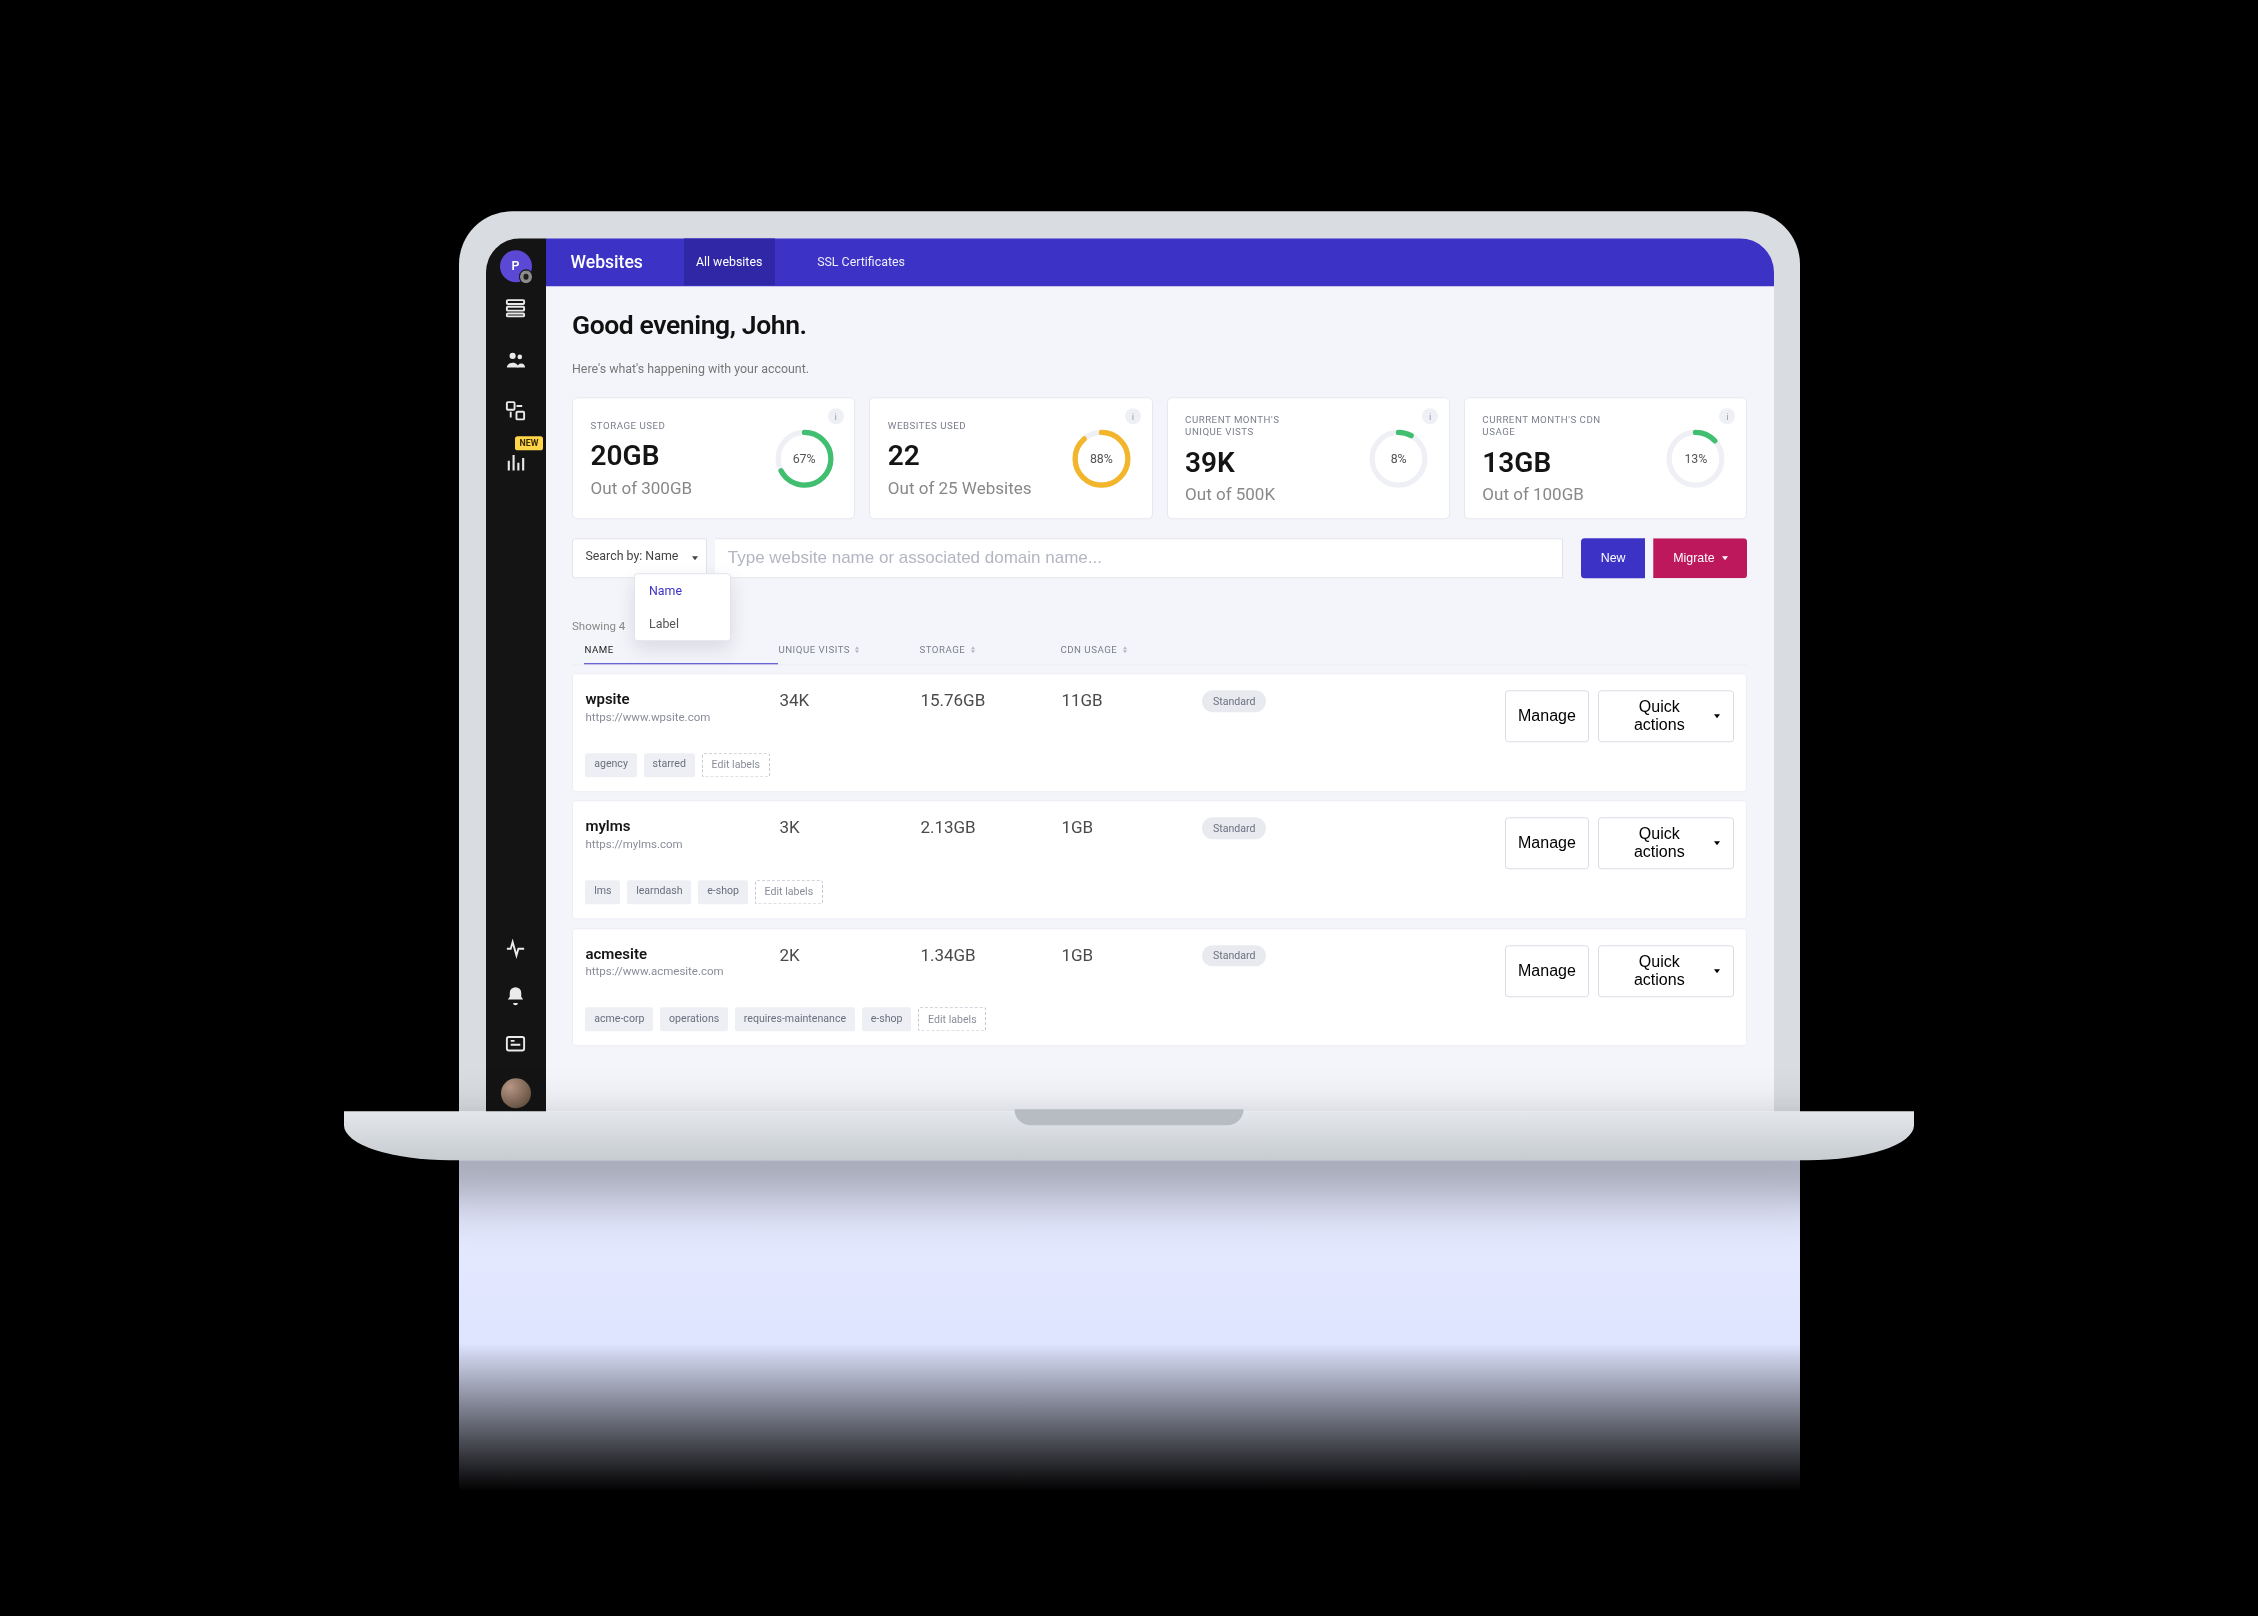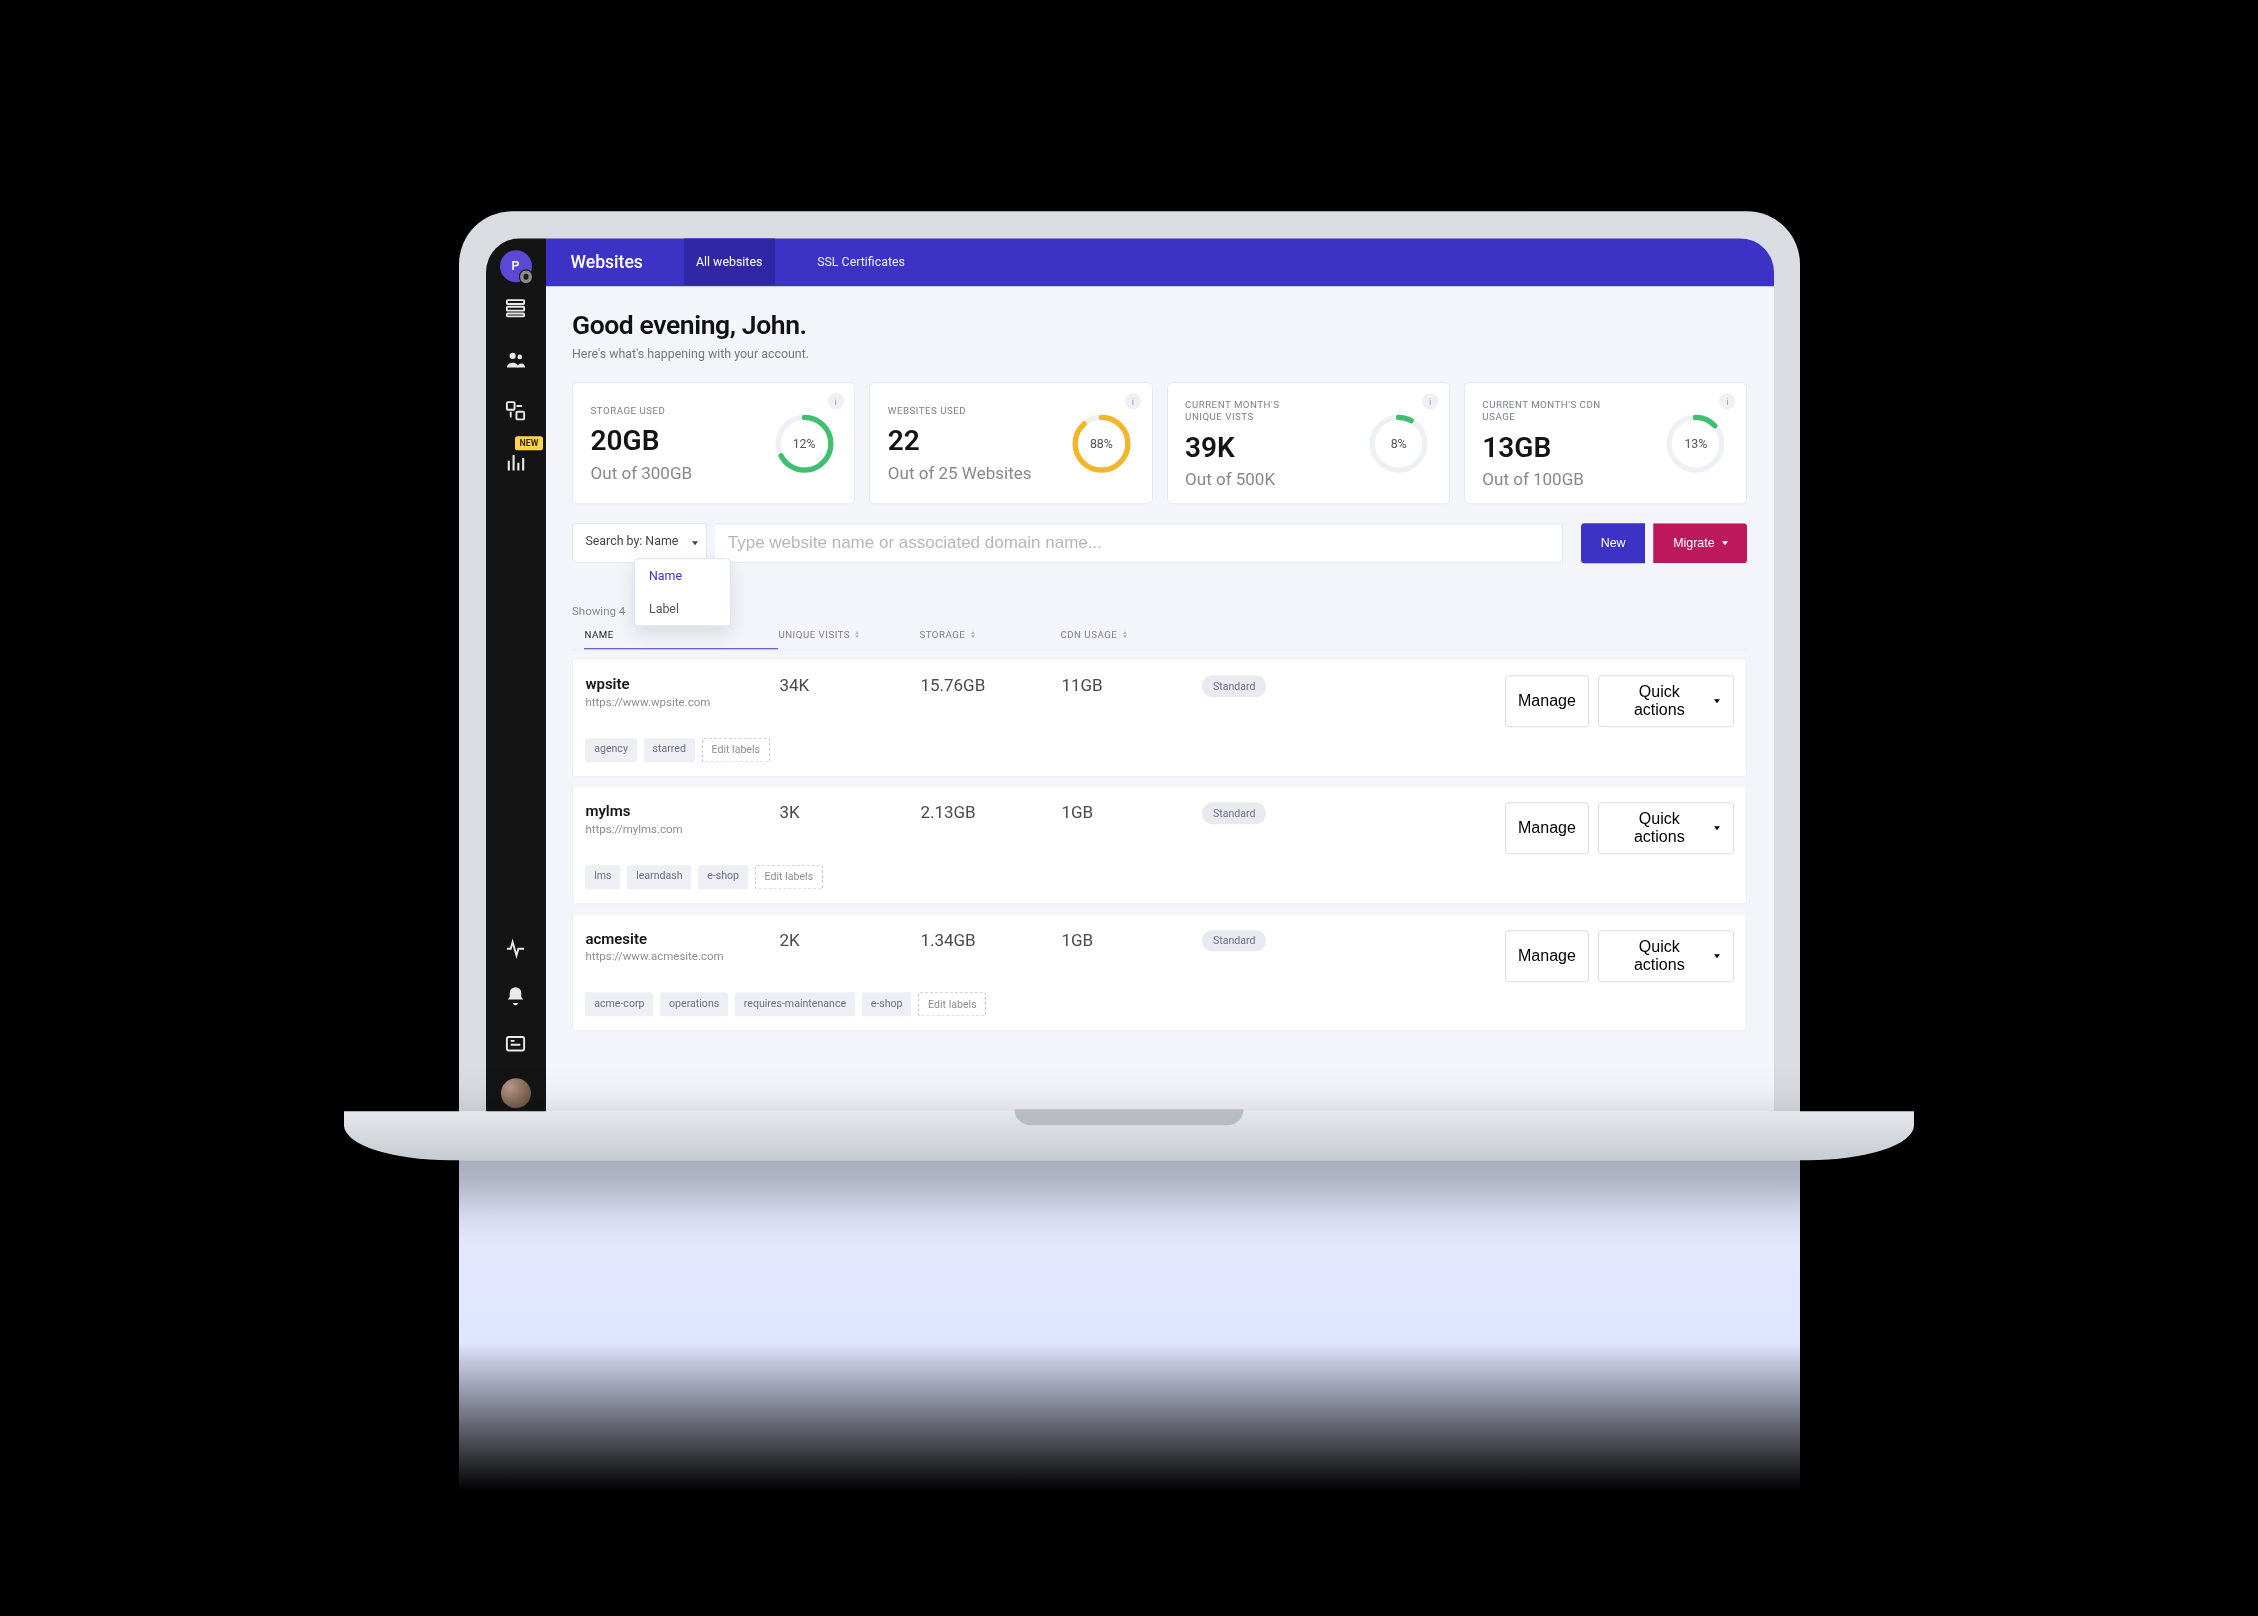--- a/index.html
+++ b/index.html
@@ -153,21 +153,21 @@
     cursor: pointer;
   }
   .topbar .tab.active { background: #2f27a6; opacity: 1; text-align: center; }
 
   .content {
     padding: 23px 26.5px 35px 26.5px;
     overflow: auto;
   }
 
   h1.greet { font-size: 26.5px; font-weight: 600; color: #111; letter-spacing:-0.4px;}
-  .subgreet { font-size: 12.4px; color: #777; margin-top: 6px; }
+  .subgreet { font-size: 12.4px; color: #777; margin-top: 21px; }
 
   .stats {
     display: grid;
     grid-template-columns: repeat(4, 1fr);
     gap: 14px;
     margin-top: 21px;
   }
   .card {
     background: #fff;
     border: 0.9px solid #e7e8ef;
@@ -425,21 +425,21 @@
       <div class="textcol">
         <div class="label">STORAGE USED</div>
         <div class="big">20GB</div>
         <div class="small">Out of 300GB</div>
       </div>
       <div class="donut">
         <svg width="65" height="65" viewBox="0 0 74 74">
           <circle cx="37" cy="37" r="30" stroke="#eef0f5" stroke-width="6" fill="none"></circle>
           <circle cx="37" cy="37" r="30" stroke="#3fbf6f" stroke-width="6" fill="none" stroke-linecap="round" stroke-dasharray="126.29202467430969 188.49555921538757"></circle>
         </svg>
-        <div class="pct">12%</div>
+        <div class="pct">67%</div>
       </div>
     </div>
     <div class="card">
       <div class="info-i">i</div>
       <div class="textcol">
         <div class="label">WEBSITES USED</div>
         <div class="big">22</div>
         <div class="small">Out of 25 Websites</div>
       </div>
       <div class="donut">

